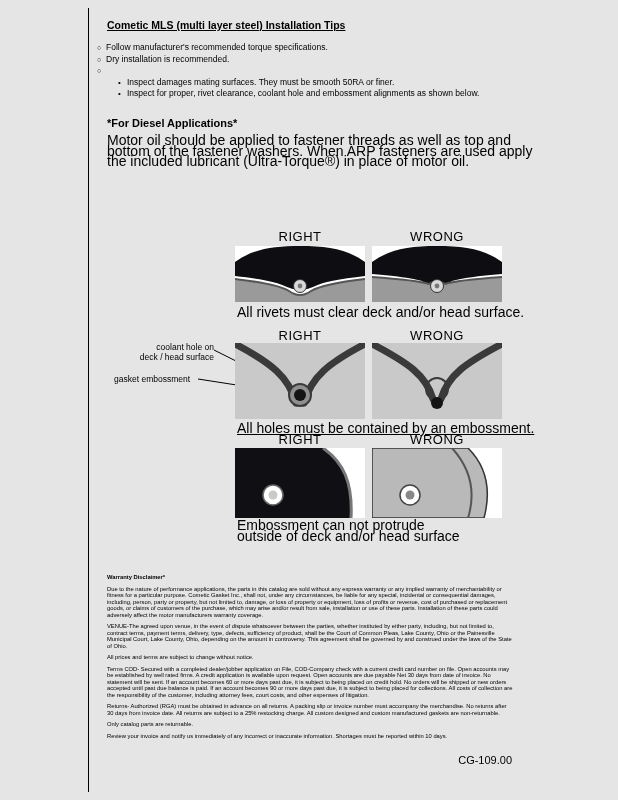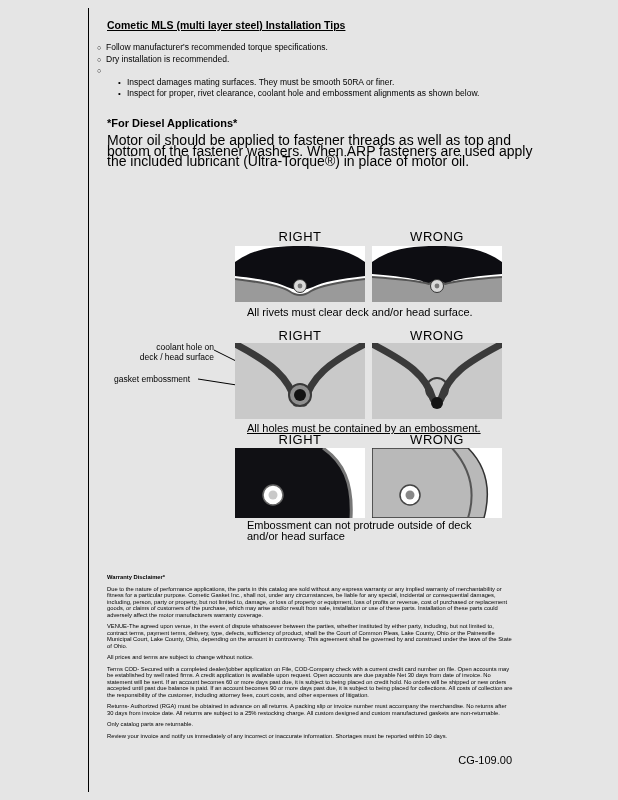--- a/index.html
+++ b/index.html
@@ -30,21 +30,21 @@
   .para {
     position:absolute; left:107px; width:436px;
     font-size:14px; line-height:10.5px;
   }
 
   .fig-label {
     position:absolute; width:130px; text-align:center;
     font-size:13px; letter-spacing:0.5px;
   }
   .fig-panel { position:absolute; width:130px; display:block; }
-  .fig-caption { position:absolute; left:237px; font-size:11px; line-height:10.5px;margin-left:10px; }
+  .fig-caption { position:absolute; left:237px; font-size:14px; line-height:10.5px; }
 
   .callout {
     position:absolute; font-size:8.5px; line-height:10px;
   }
   .callout.right-align { text-align:right; }
   .callout-lines { position:absolute; left:196px; top:346px; }
 
   .legal { position:absolute; left:107px; top:574px; width:406px; font-size:5.8px; line-height:6.5px; }
   .legal h3 { font-size:5.8px; font-weight:bold; }
   .legal p { margin-top:5px; }

